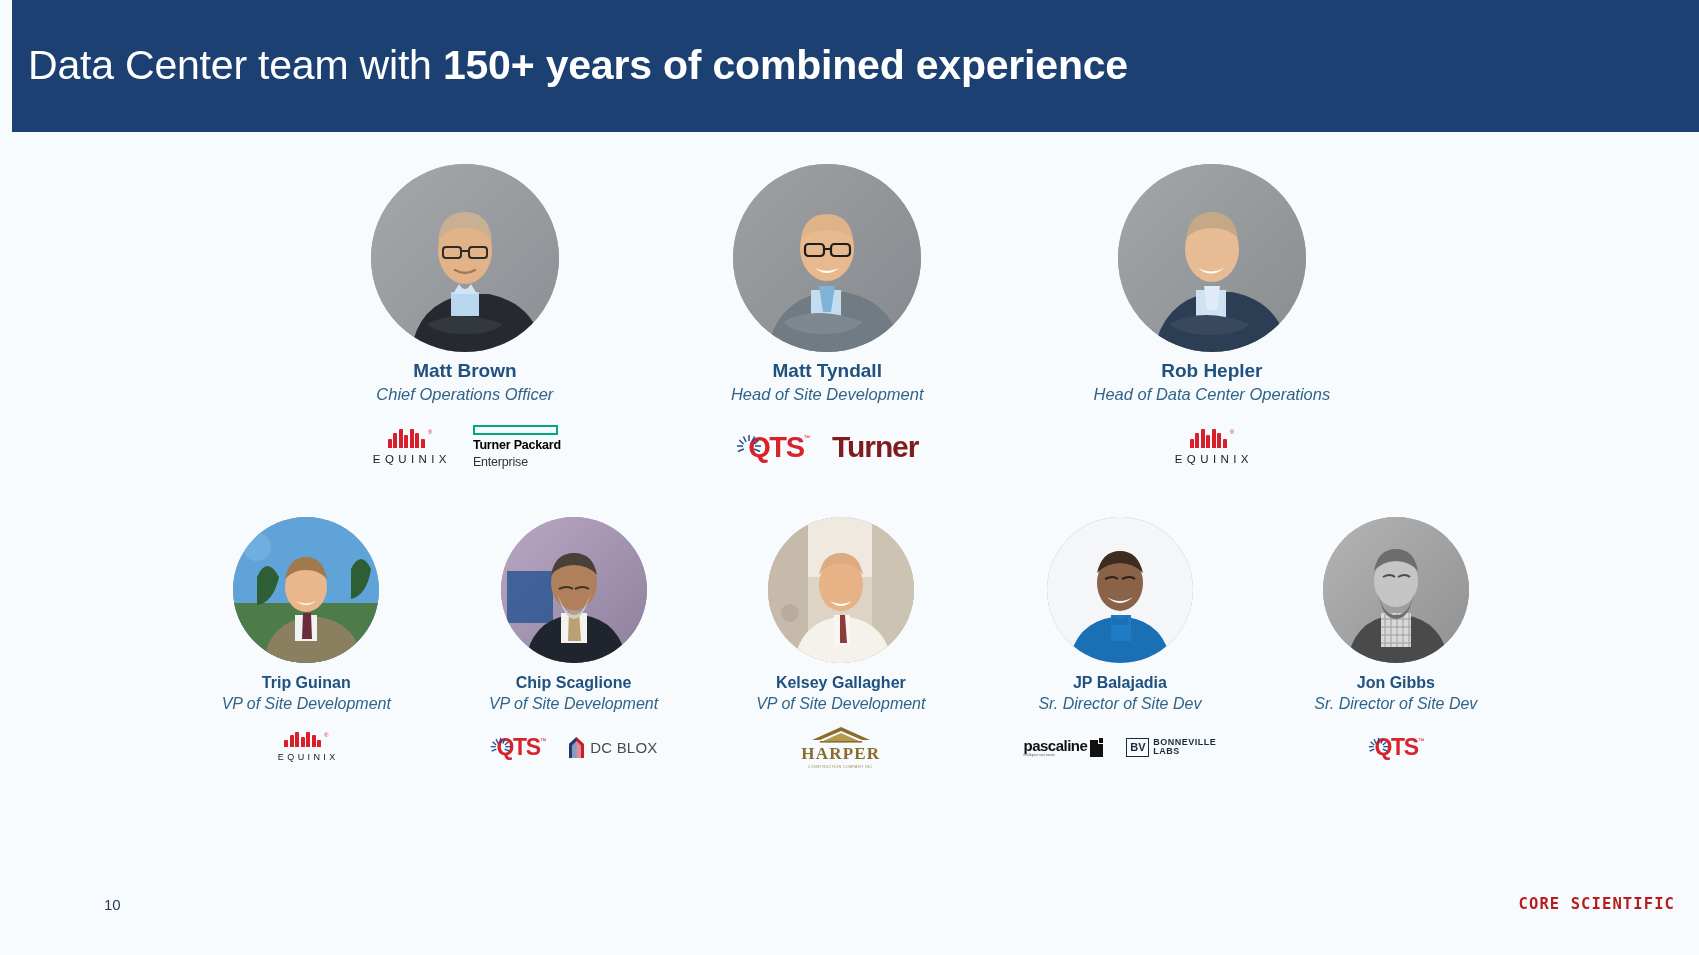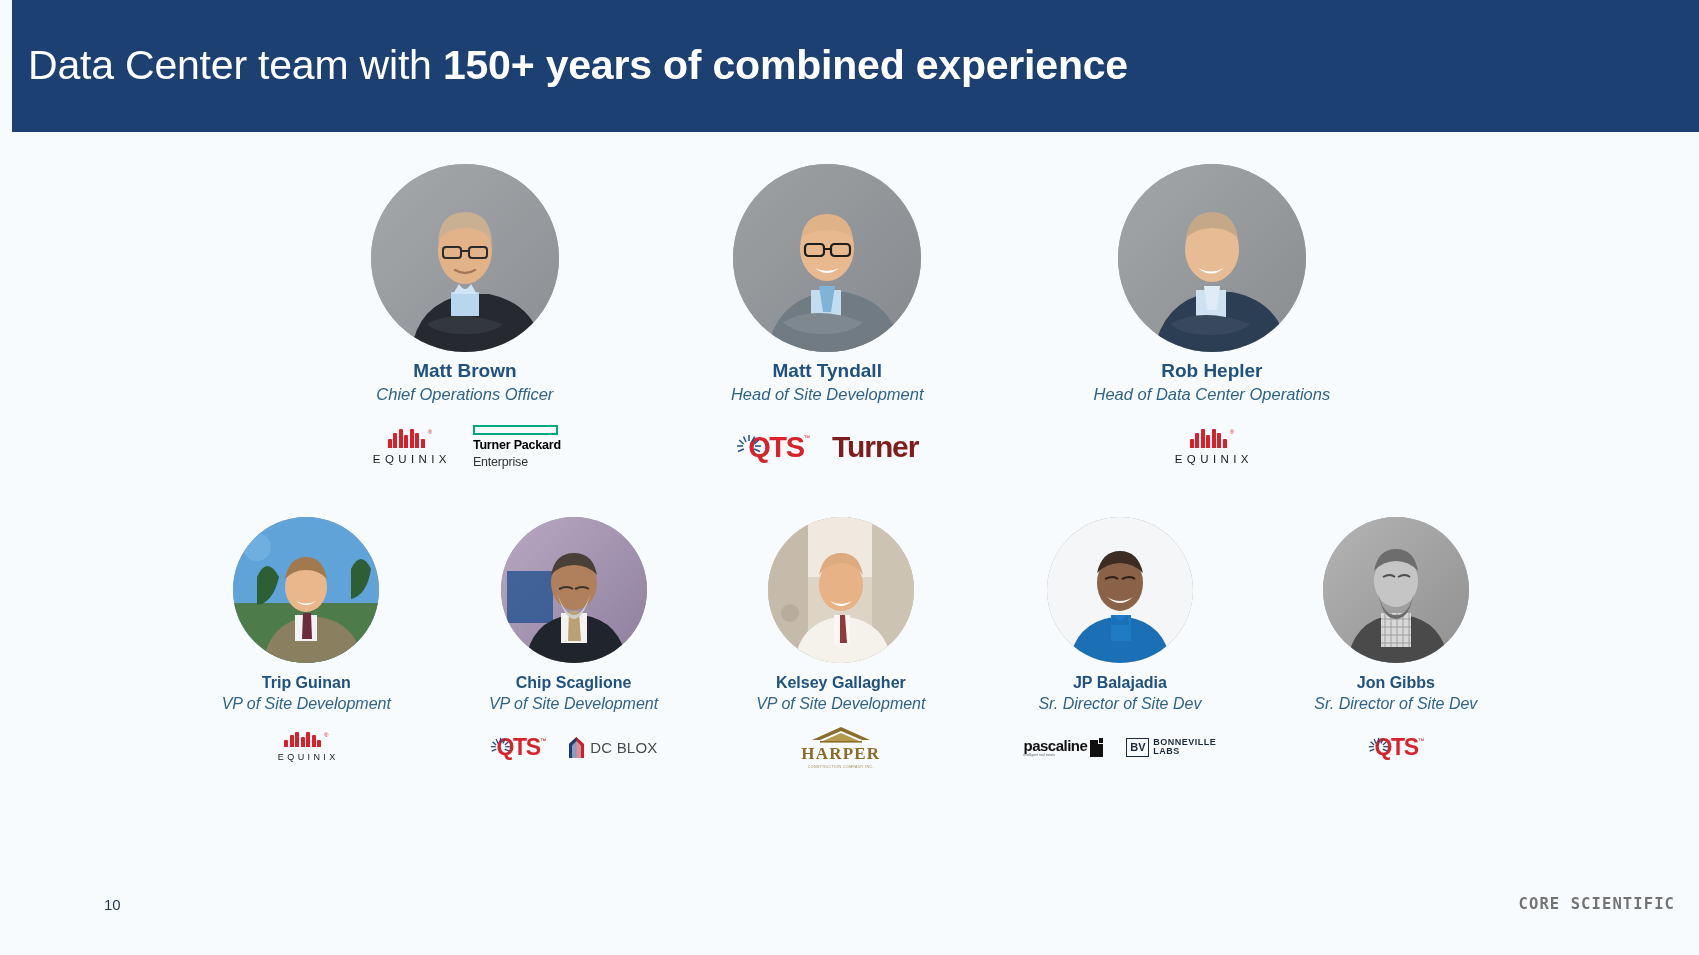--- a/index.html
+++ b/index.html
@@ -200,21 +200,21 @@
     position: absolute;
     left: 104px; bottom: 42px;
     font-size: 15px;
     color: #2b3b4f;
   }
   .brand-logo {
     position: absolute;
     right: 24px; bottom: 42px;
     font-size: 15.5px;
     font-weight: 700;
-    color: #737373;
+    color: #b91c1c;
     letter-spacing: 1.1px;
     font-family: "DejaVu Sans Mono", monospace;
   }
 </style>
 </head>
 <body>
 
 <div class="slide">
 
   <div class="header-bar">

